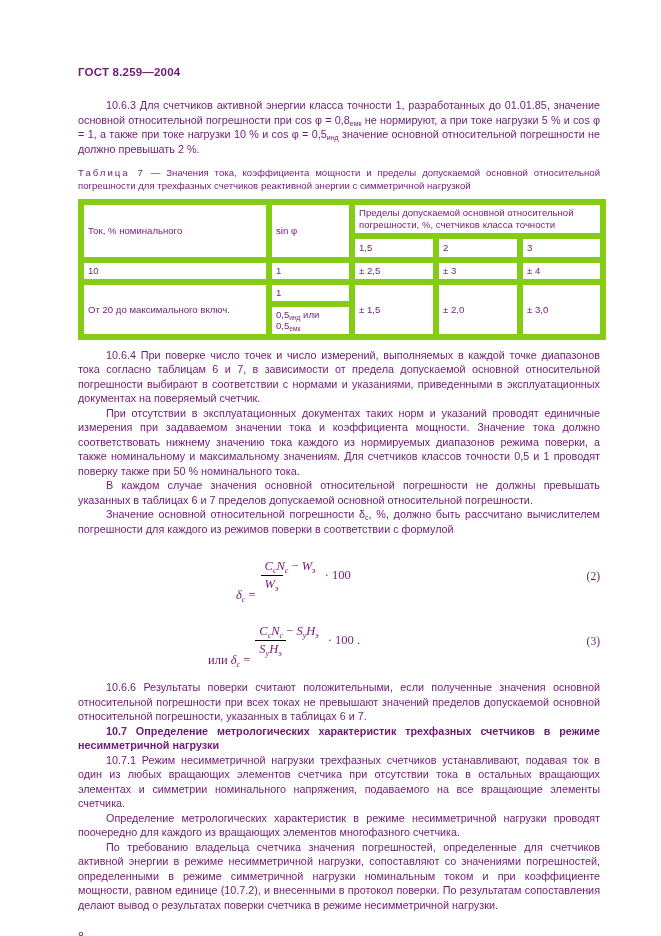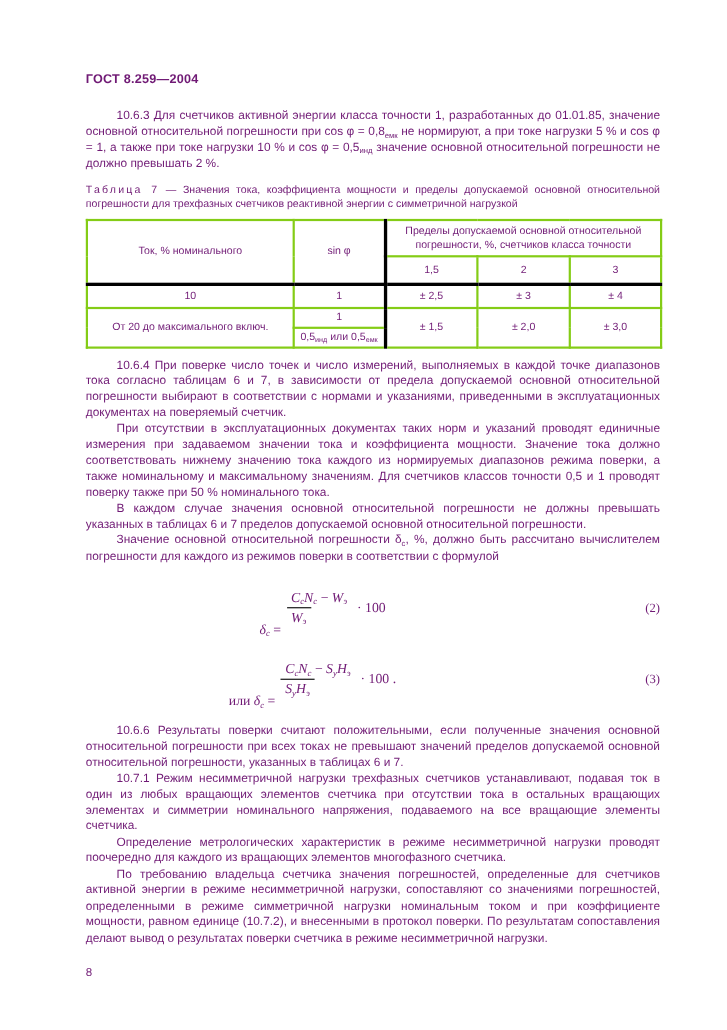--- a/index.html
+++ b/index.html
@@ -46,22 +46,21 @@
   }
   .tbl-caption .cap-label { letter-spacing: 2px; }
   table.gost {
     width: 100%;
     border-collapse: collapse;
     table-layout: fixed;
     font-size: 9.6px;
     line-height: 11.5px;
   }
   table.gost td {
-    border: 2px solid #84cc16;
-    text-align: center;
+    border: 6px solid #84cc16;
     vertical-align: middle;
     padding: 2px 4px;
     box-sizing: border-box;
   }
   table.gost td.rt { border-right: 3px solid #000; }
   table.gost tr.hdr-sub td,
   table.gost td.hb { border-bottom: 3px solid #000; }
   table.gost td sub { font-size: 6.5px; vertical-align: -1.5px; }
   
   .formula-row {
@@ -168,19 +167,20 @@
     <span class="formula-lead f3lead"><span class="frm-up">или </span><span class="frm-var">δ</span><sub>с</sub><span class="frm-up"> = </span></span>
     <span class="frac">
       <span class="num"><span class="frm-var">С</span><sub>с</sub><span class="frm-var">N</span><sub>с</sub><span class="frm-up"> − </span><span class="frm-var">S</span><sub>у</sub><span class="frm-var">H</span><sub>э</sub></span>
       <span class="den"><span class="frm-var">S</span><sub>у</sub><span class="frm-var">H</span><sub>э</sub></span>
     </span>
     <span class="frm-up">· 100 .</span>
     <span class="eq-number">(3)</span>
   </div>
 
   <p class="body-para">10.6.6  Результаты поверки считают положительными, если полученные значения основной относительной погрешности при всех токах не превышают значений пределов допускаемой основной относительной погрешности, указанных в таблицах 6 и 7.</p>
+  <p class="body-para bold">10.7  Определение метрологических характеристик трехфазных счетчиков в режиме несимметричной нагрузки</p>
   <p class="body-para">10.7.1  Режим несимметричной нагрузки трехфазных счетчиков устанавливают, подавая ток в один из любых вращающих элементов счетчика при отсутствии тока в остальных вращающих элементах и симметрии номинального напряжения, подаваемого на все вращающие элементы счетчика.</p>
   <p class="body-para">Определение метрологических характеристик в режиме несимметричной нагрузки проводят поочередно для каждого из вращающих элементов многофазного счетчика.</p>
   <p class="body-para">По требованию владельца счетчика значения погрешностей, определенные для счетчиков активной энергии в режиме несимметричной нагрузки, сопоставляют со значениями погрешностей, определенными в режиме симметричной нагрузки номинальным током и при коэффициенте мощности, равном единице (10.7.2), и внесенными в протокол поверки. По результатам сопоставления делают вывод о результатах поверки счетчика в режиме несимметричной нагрузки.</p>
 
   <div class="page-number">8</div>
 
 </div>
 
 </body></html>

